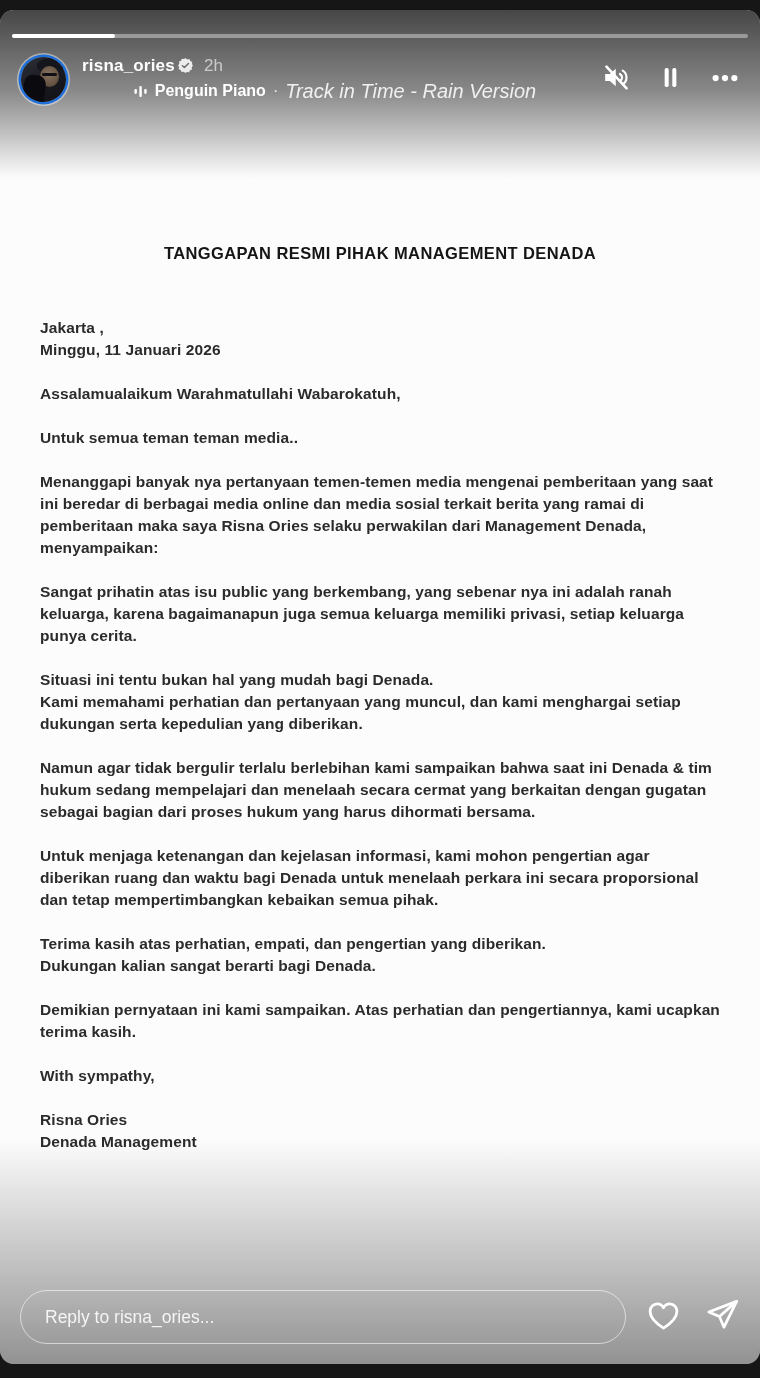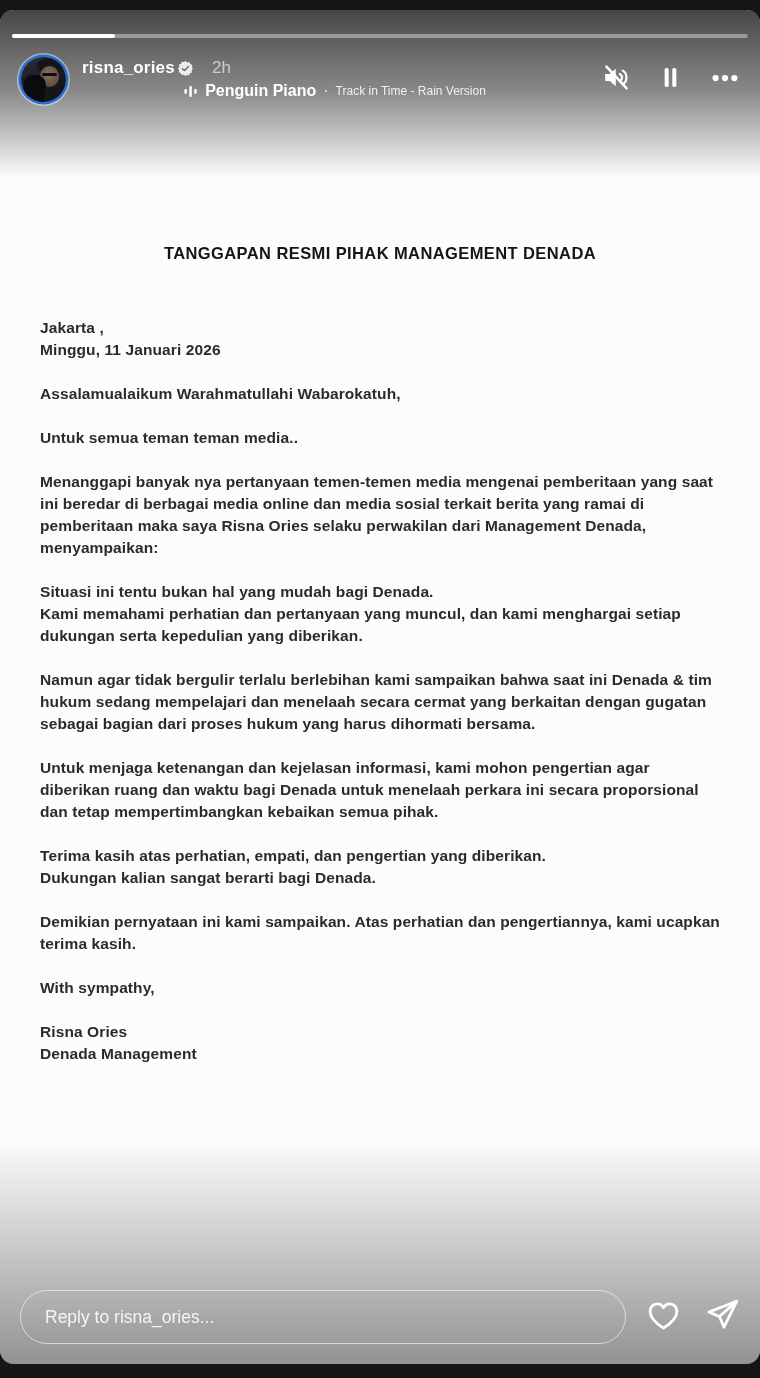--- a/index.html
+++ b/index.html
@@ -44,26 +44,26 @@
   }
   .avatar-cap { position:absolute; left:37%; top:4%; width:27px; height:15px; background:#15161b; border-radius:50% 50% 45% 45%; }
   .avatar-face { position:absolute; left:44%; top:22%; width:19px; height:21px; border-radius:50%;
     background:radial-gradient(circle at 45% 40%, #87705f 0%, #63503f 70%, #4a3a2e 100%); }
   .avatar-glasses { position:absolute; left:47%; top:36%; width:15px; height:3px; background:#101014; border-radius:2px; }
   .avatar-mic { position:absolute; left:6%; bottom:-12%; width:22px; height:32px; background:#0b0b0f; border-radius:9px; transform:rotate(7deg); }
   .header-text { margin-left:12px; flex:1 1 auto; min-width:0; }
   .row-1 { display:flex; align-items:center; gap:3px; }
   .username { color:#fff; font-size:17px; font-weight:700; letter-spacing:.2px; }
   .verified { width:15px; height:15px; display:inline-block; }
-  .timestamp { color:rgba(255,255,255,.62); font-size:17px; margin-left:16px; }
+  .timestamp { color:rgba(255,255,255,.62); font-size:17px; margin-left:8px; }
   .row-2 { display:flex; align-items:center; gap:7px; margin-top:4px;justify-content:center; }
   .eq-icon { width:14px; height:15px; display:inline-block; }
   .music-artist { color:#fff; font-size:16px; font-weight:700; }
   .music-sep { color:#eee; font-size:16px; }
-  .music-track { color:#f0f0f0; font-size:12px; font-weight:400; }
+  .music-track { color:#f0f0f0; font-size:20px; font-weight:400;font-style:italic; }
   .header-actions { display:flex; align-items:center; gap:22px; flex:0 0 auto; margin-left:10px; }
   .hbtn { background:none; border:none; padding:2px; cursor:pointer; display:flex; align-items:center; }
   
   .letter { position:absolute; inset:0; z-index:1; padding:8px 40px; color:#262626; }
   .letter-title {
     margin-top:226px; text-align:center; font-size:16.5px; font-weight:700;
     color:#151515; letter-spacing:.4px;
   }
   .letter p {
     white-space:pre-line; font-size:15.5px; font-weight:700; line-height:22px;
@@ -90,20 +90,21 @@
 
 <div class="story">
 
   <div class="letter">
     <div class="letter-title">TANGGAPAN RESMI PIHAK MANAGEMENT DENADA</div>
     <p class="first">Jakarta ,
 Minggu, 11 Januari 2026</p>
     <p>Assalamualaikum Warahmatullahi Wabarokatuh,</p>
     <p>Untuk semua teman teman media..</p>
     <p>Menanggapi banyak nya pertanyaan temen-temen media mengenai pemberitaan yang saat ini beredar di berbagai media online dan media sosial terkait berita yang ramai di pemberitaan maka saya Risna Ories selaku perwakilan dari Management Denada, menyampaikan:</p>
+    <p>Sangat prihatin atas isu public yang berkembang, yang sebenar nya ini adalah ranah keluarga, karena bagaimanapun juga semua keluarga memiliki privasi, setiap keluarga punya cerita.</p>
     <p>Situasi ini tentu bukan hal yang mudah bagi Denada.
 Kami memahami perhatian dan pertanyaan yang muncul, dan kami menghargai setiap dukungan serta kepedulian yang diberikan.</p>
     <p>Namun agar tidak bergulir terlalu berlebihan kami sampaikan bahwa saat ini Denada &amp; tim hukum sedang mempelajari dan menelaah secara cermat yang berkaitan dengan gugatan sebagai bagian dari proses hukum yang harus dihormati bersama.</p>
     <p>Untuk menjaga ketenangan dan kejelasan informasi, kami mohon pengertian agar diberikan ruang dan waktu bagi Denada untuk menelaah perkara ini secara proporsional dan tetap mempertimbangkan kebaikan semua pihak.</p>
     <p>Terima kasih atas perhatian, empati, dan pengertian yang diberikan.
 Dukungan kalian sangat berarti bagi Denada.</p>
     <p>Demikian pernyataan ini kami sampaikan. Atas perhatian dan pengertiannya, kami ucapkan terima kasih.</p>
     <p class="p-sympathy">With sympathy,</p>
     <p>Risna Ories
 Denada Management</p>

